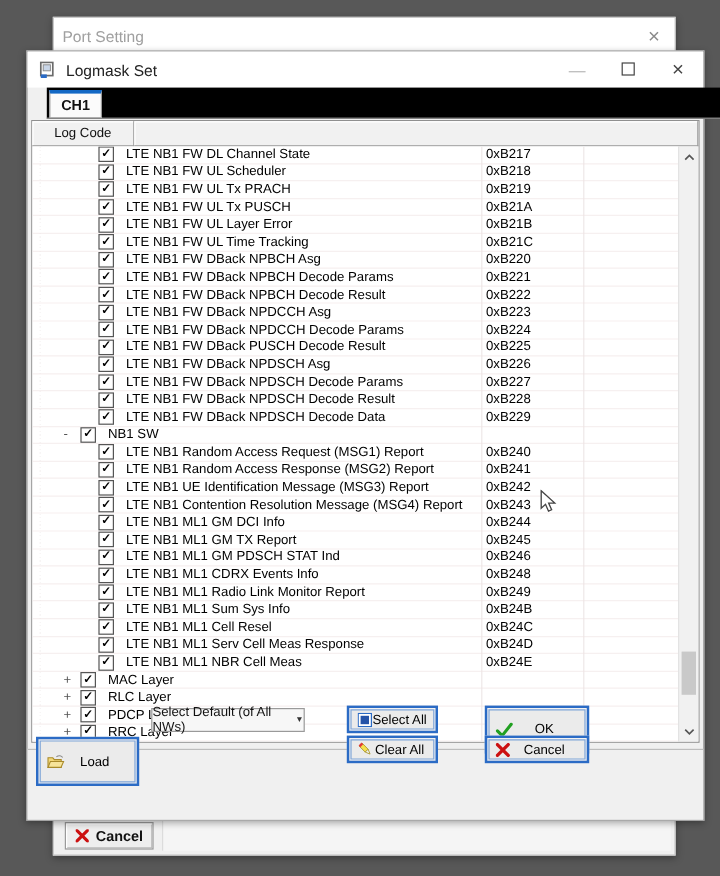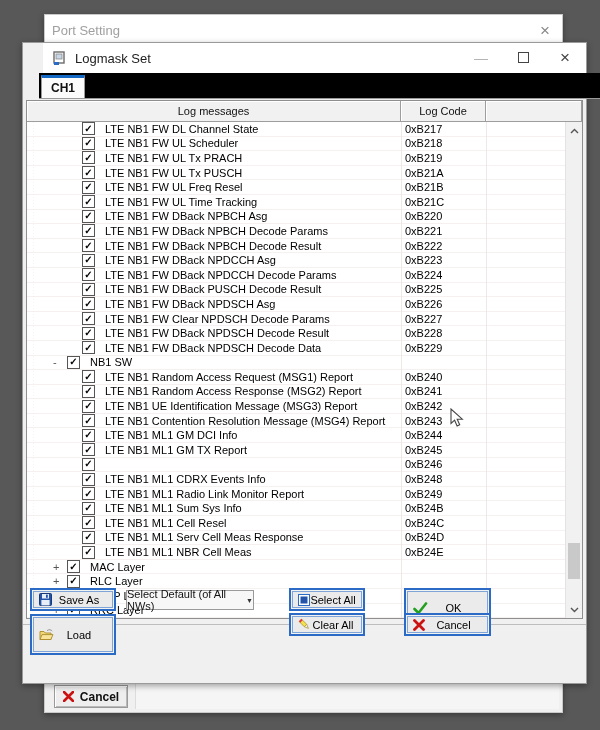--- a/index.html
+++ b/index.html
@@ -7,21 +7,21 @@
   .win{position:absolute;background:#f0f0f0;box-shadow:0 2px 6px rgba(0,0,0,.35);}
   
   #port-window{left:44px;top:14px;width:517px;height:697px;border:1px solid #c9c9c9;}
   #port-titlebar{height:30px;background:#fff;display:flex;align-items:center;border-bottom:5px solid #0f172a;text-align:right;}
   #port-title{margin-left:7px;color:#a0a0a0;font-size:13px;}
   #port-close{margin-left:auto;margin-right:12px;color:#8a8a8a;font-size:17px;line-height:17px;}
   #port-bottom-panel{position:absolute;left:90px;top:667px;right:3px;height:26px;background:#f5f5f5;border-left:1px solid #dcdcdc;border-top:1px solid #e6e6e6;}
   #port-cancel{position:absolute;left:9px;top:670px;width:72px;height:21px;background:#eee;border:1px solid #9a9a9a;box-shadow:inset 1px 1px 0 #fff,inset -1px -1px 0 #b9b9b9;display:flex;align-items:center;justify-content:center;gap:6px;font-size:12px;font-weight:700;color:#111;}
   
   #logmask{left:22px;top:42px;width:563px;height:640px;border:1px solid #9a9a9a;}
-  #lm-titlebar{height:30px;background:#fff;display:flex;align-items:center;margin-left:20px;}
+  #lm-titlebar{height:30px;background:#fff;display:flex;align-items:center;}
   #lm-title{margin-left:8px;color:#222;font-size:13px;}
   #lm-controls{margin-left:auto;display:flex;align-items:center;gap:0;}
   .lm-ctl{width:42px;text-align:center;font-size:14px;color:#444;}
   #lm-min{color:#b5b5b5;}
   #lm-max-glyph{display:inline-block;width:9px;height:9px;border:1px solid #444;}
   
   #tabstrip{position:absolute;left:16px;top:30px;width:100%;height:26px;background:#000000;border-bottom:1px solid #9a9a9a;box-sizing:border-box;}
   #tab-ch1{position:absolute;left:2px;top:2px;width:44px;height:23px;background:#fbfbfb;border:1px solid #9a9a9a;border-bottom:none;border-top:3px solid #1368c4;box-sizing:border-box;display:flex;align-items:center;justify-content:center;font-size:12px;font-weight:700;color:#111;z-index:2;}
   
   #table{position:absolute;left:3px;top:57px;width:557px;height:519px;border:1px solid #8f8f8f;background:#fff;box-sizing:border-box;}
@@ -98,21 +98,20 @@
       <span class="lm-ctl" style="font-size:17px;">×</span>
     </span>
   </div>
 
   <div id="tabstrip">
     <div id="tab-ch1">CH1</div>
   </div>
 
   <div id="table">
     <div id="thead">
-      <div class="hcell" id="h-msg">Log messages</div>
       <div class="hcell" id="h-code">Log Code</div>
       <div class="hcell" id="h-empty"></div>
     </div>
     <div id="list-wrap">
       <div id="tree-guides"></div>
       <div class="colline" style="left:374px;"></div>
       <div class="colline" style="left:459px;"></div>
     <div class="trow lvl2">
           <span class="cb">✓</span>
           <span class="lab">LTE NB1 FW DL Channel State</span>
@@ -128,21 +127,21 @@
           <span class="lab">LTE NB1 FW UL Tx PRACH</span>
           <span class="code">0xB219</span>
         </div>
         <div class="trow lvl2">
           <span class="cb">✓</span>
           <span class="lab">LTE NB1 FW UL Tx PUSCH</span>
           <span class="code">0xB21A</span>
         </div>
         <div class="trow lvl2">
           <span class="cb">✓</span>
-          <span class="lab">LTE NB1 FW UL Freq Resel</span>
+          <span class="lab">LTE NB1 FW UL Layer Error</span>
           <span class="code">0xB21B</span>
         </div>
         <div class="trow lvl2">
           <span class="cb">✓</span>
           <span class="lab">LTE NB1 FW UL Time Tracking</span>
           <span class="code">0xB21C</span>
         </div>
         <div class="trow lvl2">
           <span class="cb">✓</span>
           <span class="lab">LTE NB1 FW DBack NPBCH Asg</span>
@@ -173,21 +172,21 @@
           <span class="lab">LTE NB1 FW DBack PUSCH Decode Result</span>
           <span class="code">0xB225</span>
         </div>
         <div class="trow lvl2">
           <span class="cb">✓</span>
           <span class="lab">LTE NB1 FW DBack NPDSCH Asg</span>
           <span class="code">0xB226</span>
         </div>
         <div class="trow lvl2">
           <span class="cb">✓</span>
-          <span class="lab">LTE NB1 FW Clear NPDSCH Decode Params</span>
+          <span class="lab">LTE NB1 FW DBack NPDSCH Decode Params</span>
           <span class="code">0xB227</span>
         </div>
         <div class="trow lvl2">
           <span class="cb">✓</span>
           <span class="lab">LTE NB1 FW DBack NPDSCH Decode Result</span>
           <span class="code">0xB228</span>
         </div>
         <div class="trow lvl2">
           <span class="cb">✓</span>
           <span class="lab">LTE NB1 FW DBack NPDSCH Decode Data</span>
@@ -223,20 +222,21 @@
           <span class="lab">LTE NB1 ML1 GM DCI Info</span>
           <span class="code">0xB244</span>
         </div>
         <div class="trow lvl2">
           <span class="cb">✓</span>
           <span class="lab">LTE NB1 ML1 GM TX Report</span>
           <span class="code">0xB245</span>
         </div>
         <div class="trow lvl2">
           <span class="cb">✓</span>
+          <span class="lab">LTE NB1 ML1 GM PDSCH STAT Ind</span>
           <span class="code">0xB246</span>
         </div>
         <div class="trow lvl2">
           <span class="cb">✓</span>
           <span class="lab">LTE NB1 ML1 CDRX Events Info</span>
           <span class="code">0xB248</span>
         </div>
         <div class="trow lvl2">
           <span class="cb">✓</span>
           <span class="lab">LTE NB1 ML1 Radio Link Monitor Report</span>
@@ -295,31 +295,20 @@
       <span class="sb-arrow">
         <svg width="9" height="6" viewBox="0 0 9 6">
             <polyline points="1,1 4.5,4.5 8,1" stroke="#555" stroke-width="1.4" fill="none"></polyline>
           </svg>
       </span>
     </div>
   </div>
 
   <div id="btn-panel"></div>
 
-  <div class="xbtn" id="btn-saveas">
-    <span class="ic">
-      <svg width="13" height="13" viewBox="0 0 13 13">
-        <rect x="0.5" y="0.5" width="12" height="12" rx="1" fill="#2553a8" stroke="#173a7a"></rect>
-        <rect x="3" y="1" width="7" height="4.5" fill="#e8eef8"></rect>
-        <rect x="7" y="1.6" width="1.8" height="3.2" fill="#2553a8"></rect>
-        <rect x="2.4" y="7" width="8.2" height="5.4" fill="#e8eef8"></rect>
-      </svg>
-    </span>
-    <span class="bl">Save As</span>
-  </div>
 
   <div class="xbtn" id="btn-load">
     <span class="ic">
       <svg width="15" height="12" viewBox="0 0 15 12">
         <path d="M1,2.5 L5,2.5 L6.3,4 L12,4 L12,10.5 L1,10.5 Z" fill="#f3d87a" stroke="#a98a2a" stroke-width="0.9"></path>
         <path d="M3,5.6 L14,5.6 L11.8,10.5 L1,10.5 Z" fill="#f7e49a" stroke="#a98a2a" stroke-width="0.9"></path>
         <path d="M8,1.6 C10,0.2 12.3,0.6 13.2,2.2" fill="none" stroke="#8a8a8a" stroke-width="0.9"></path>
       </svg>
     </span>
     <span class="bl">Load</span>

